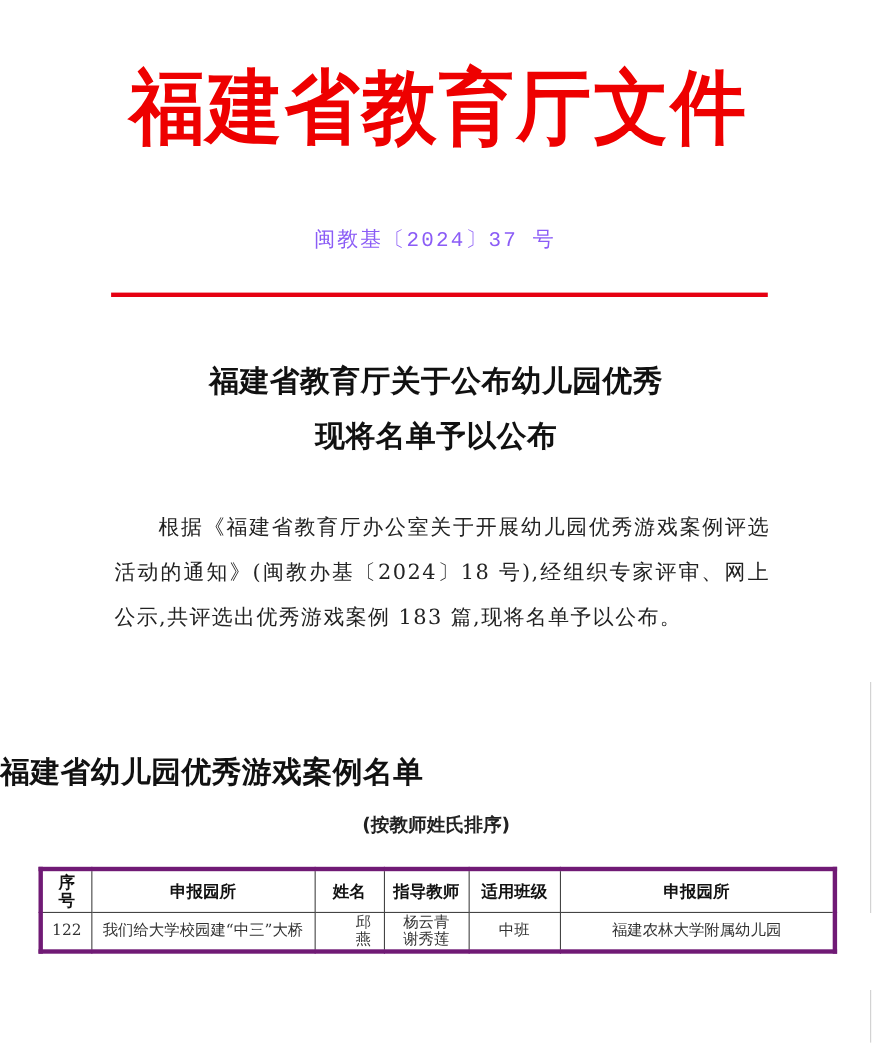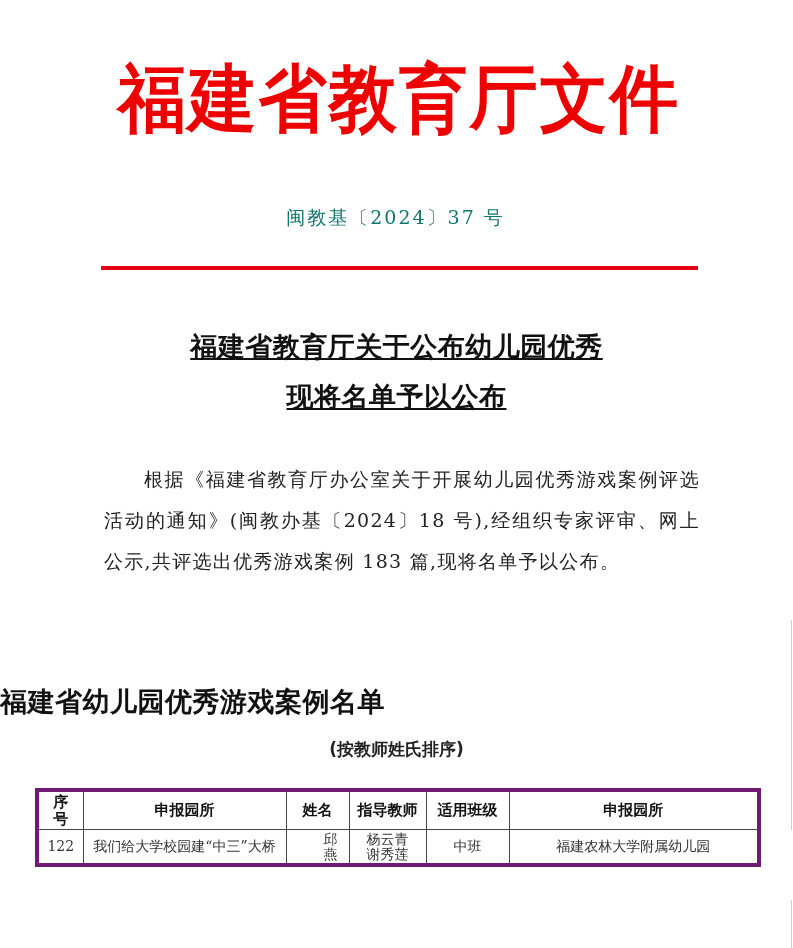--- a/index.html
+++ b/index.html
@@ -38,42 +38,42 @@
       transform: scaleY(1.08);
     }
     .doc-number {
       position: absolute;
       left: 0;
       width: 791px;
       top: 205px;
       text-align: center;
       font-size: 19px;
       letter-spacing: 2px;
-      color: #0f766e;
+      color: #8b5cf6;
+      font-family: Liberation Mono, monospace;
     }
     .red-rule {
       position: absolute;
       left: 101px;
       top: 266px;
       width: 597px;
       height: 4px;
       background: #e60012;
     }
     .notice-title {
       position: absolute;
       left: 0;
       width: 793px;
       top: 322px;
       text-align: center;
       font-size: 27px;
       font-weight: bold;
       line-height: 50px;
       color: #111;
       letter-spacing: 0.5px;
-      text-decoration: underline;
     }
     .notice-title div { white-space: nowrap; }
     .body-text {
       position: absolute;
       left: 104px;
       top: 459px;
       width: 596px;
       font-size: 19px;
       line-height: 41px;
       color: #222;

